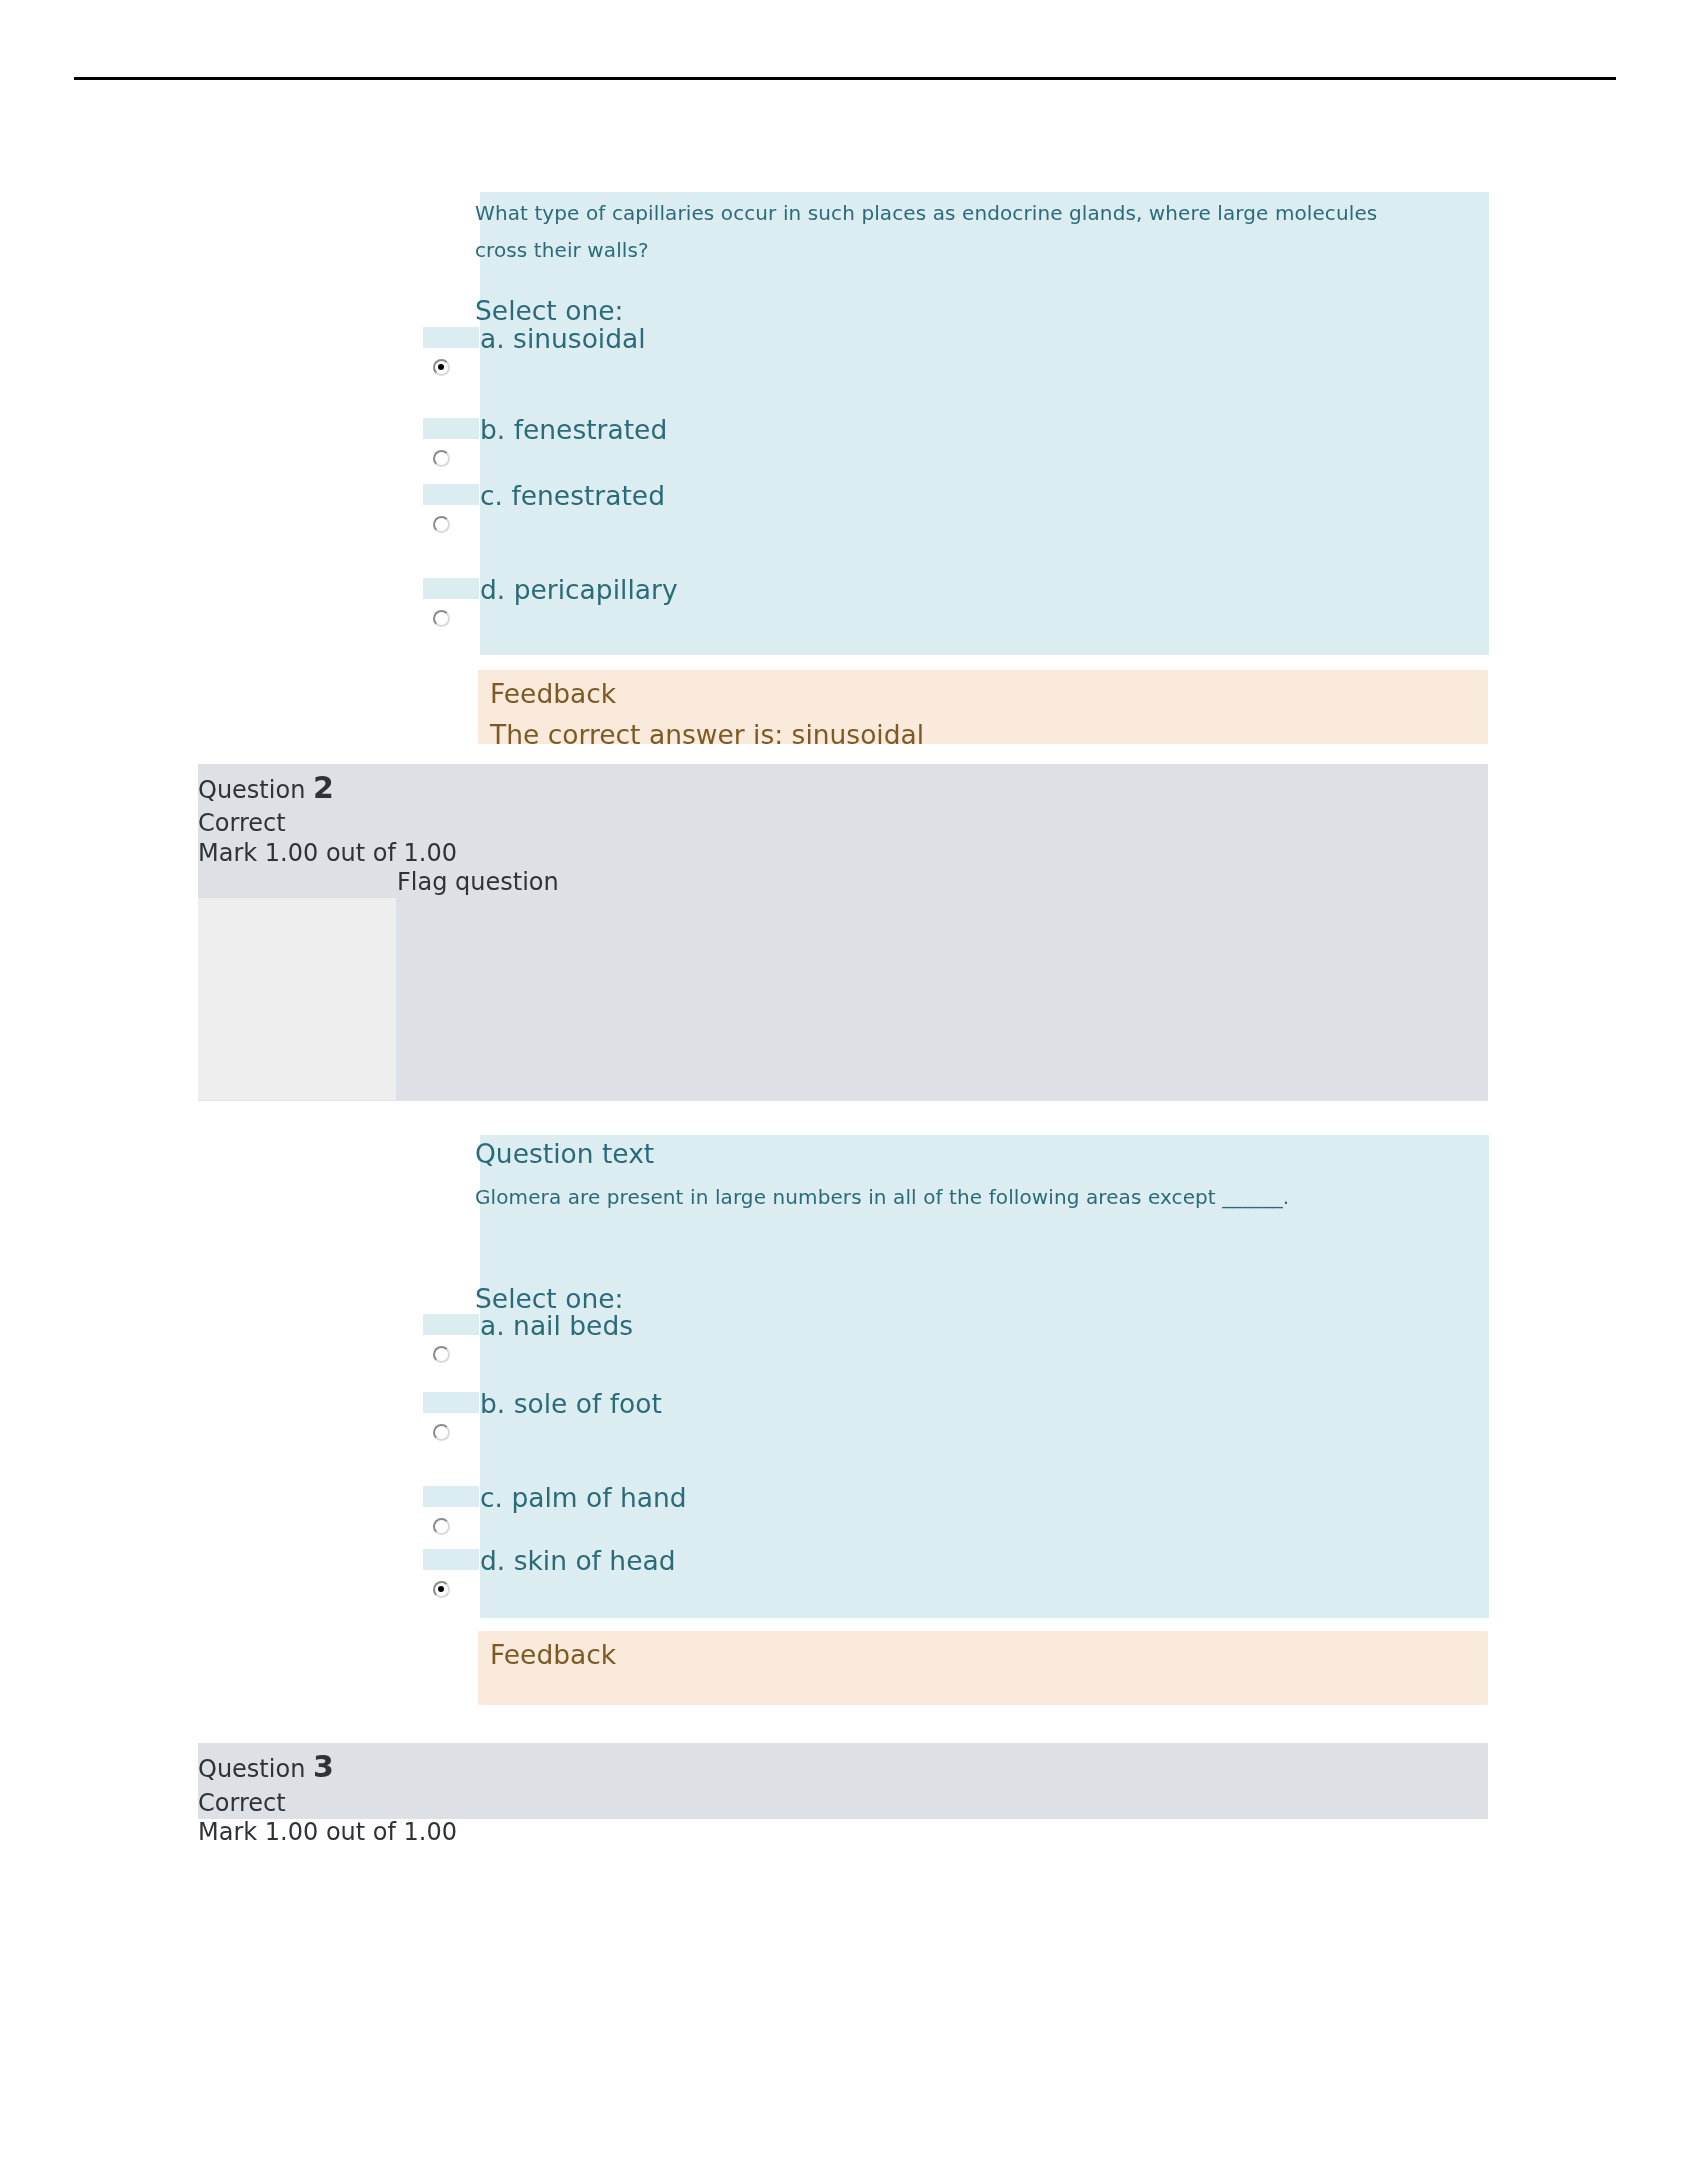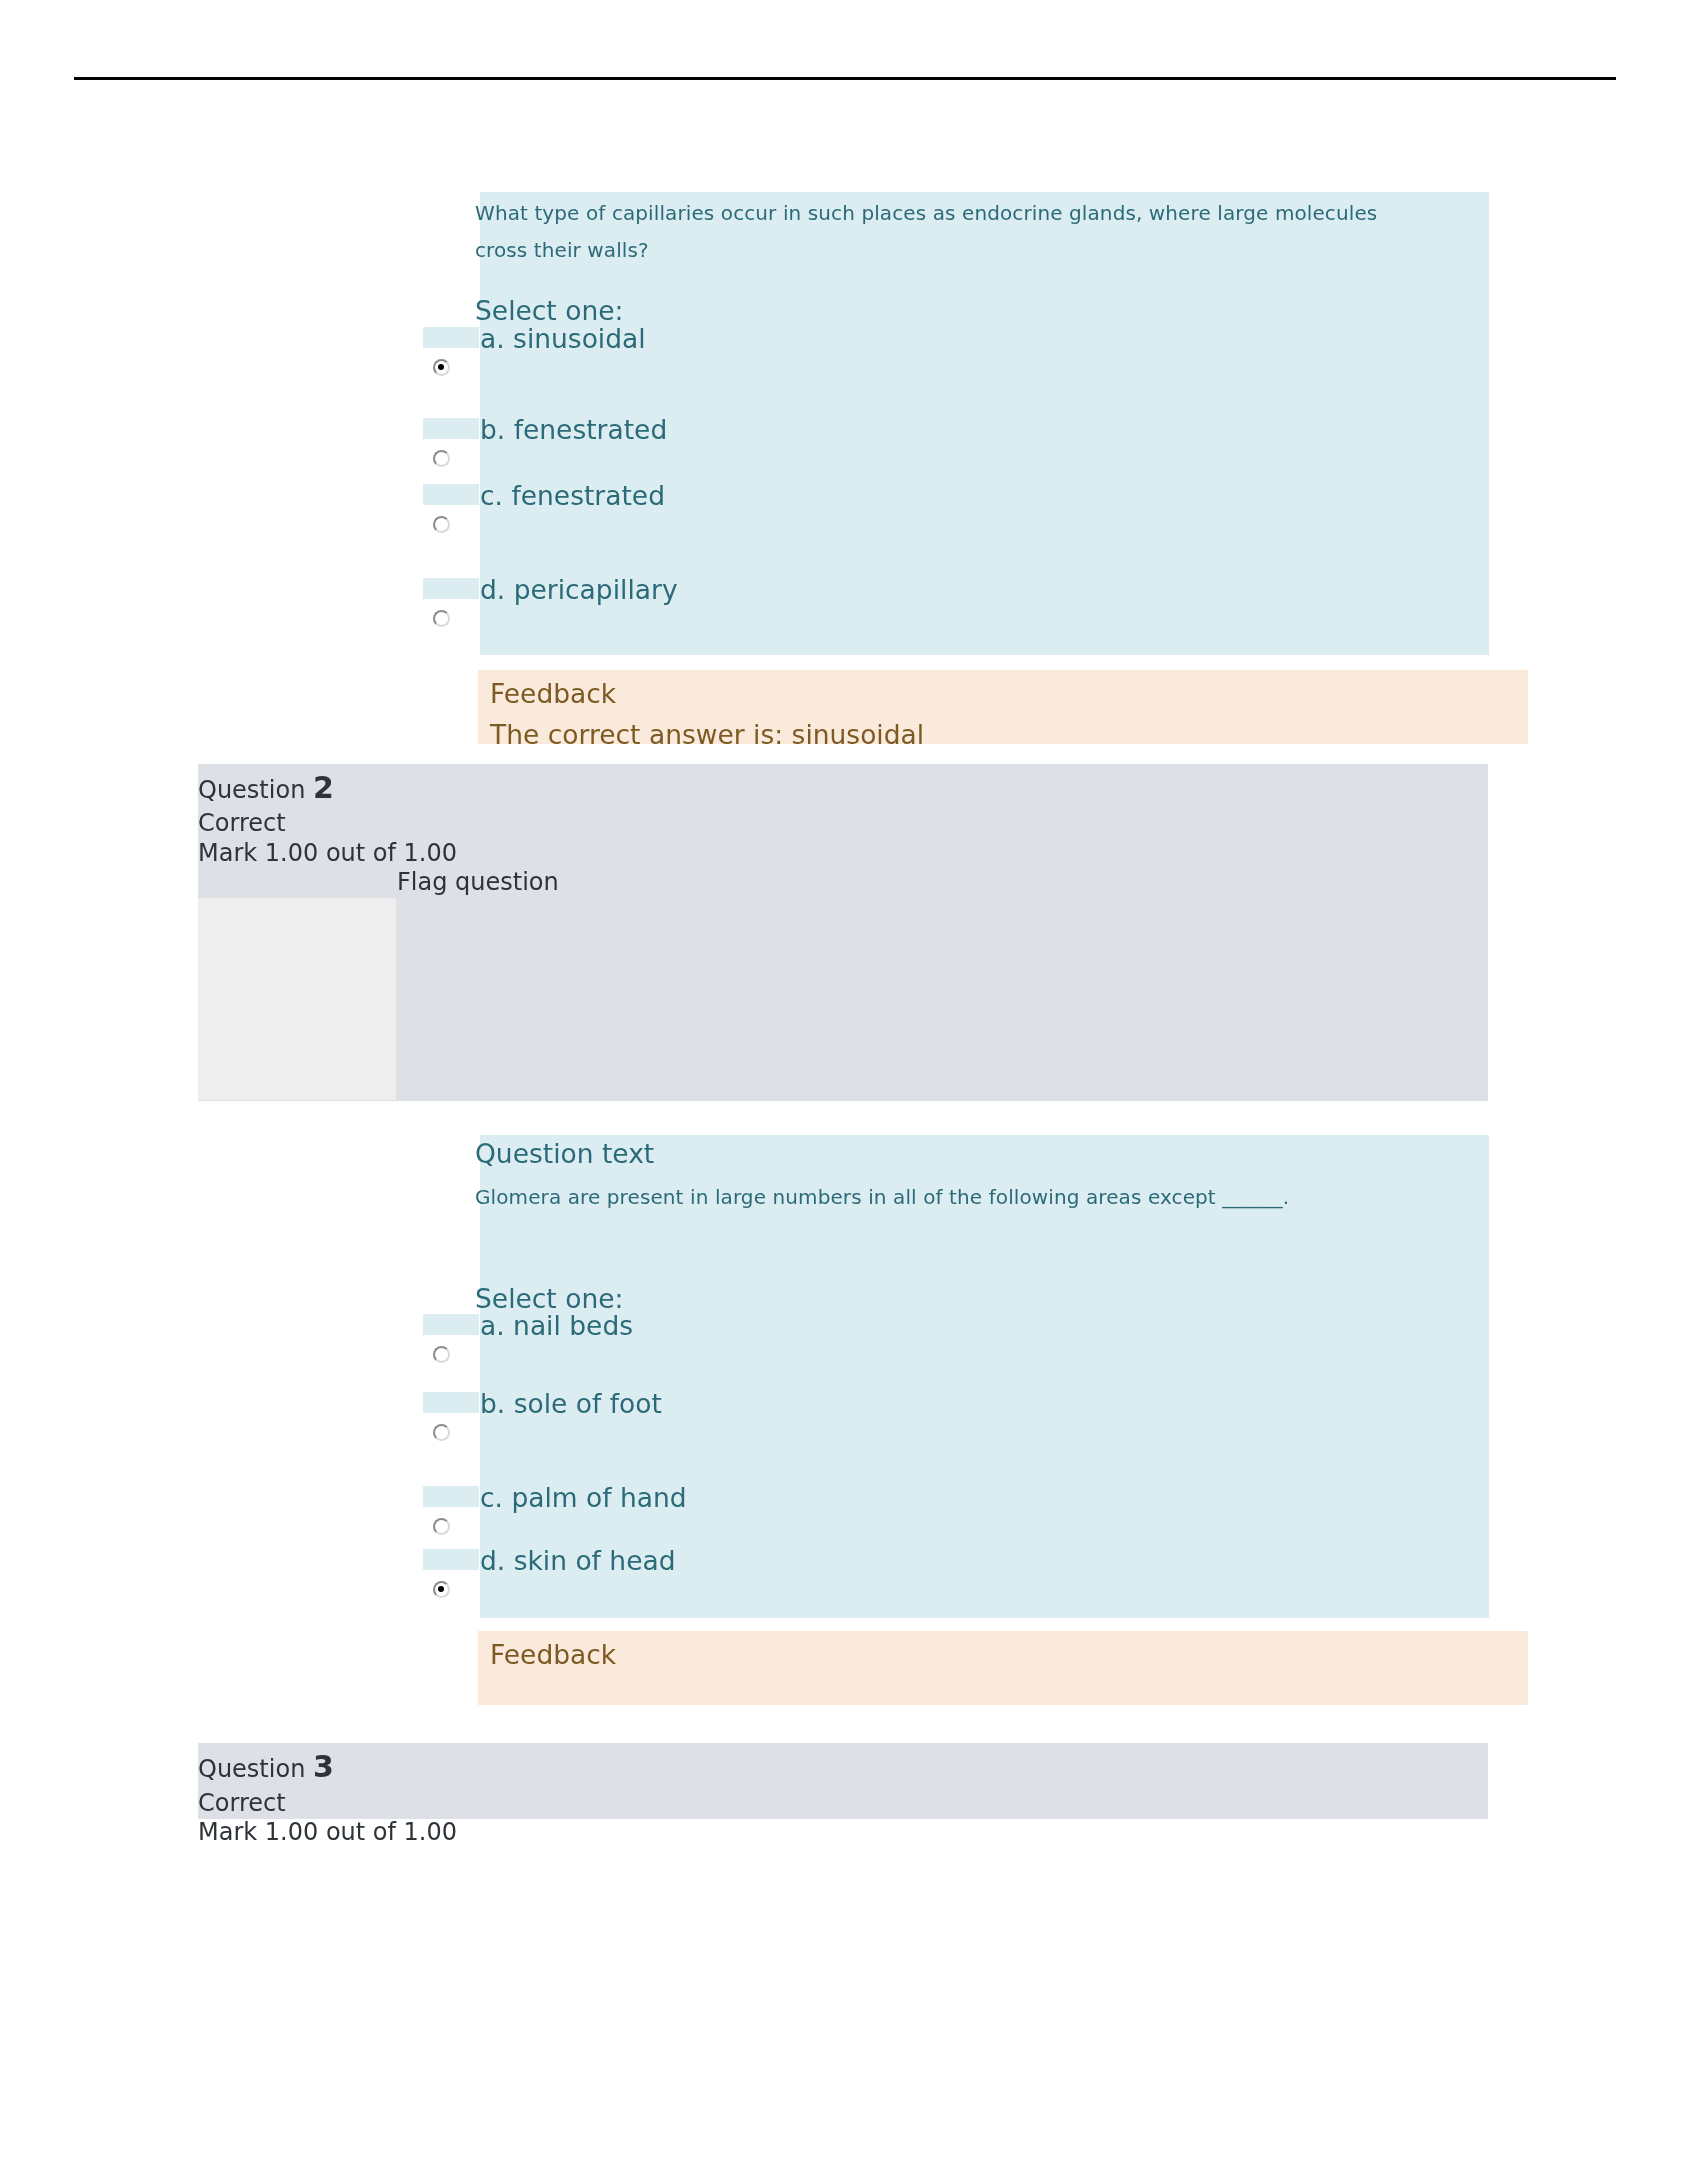--- a/index.html
+++ b/index.html
@@ -106,21 +106,20 @@
     border-radius: 50%;
     background: #000000;
   }
 
   
   .feedback {
     position: absolute;
     left: 478px;
     width: 1010px;
     background: #faeadb;
-    padding-left: 40px;
   }
   .fb-title {
     position: absolute;
     left: 12px;
     top: 6.6px;
     color: #7d5a24;
     font-size: 26.5px;
     line-height: 33px;
   }
   .fb-text {

